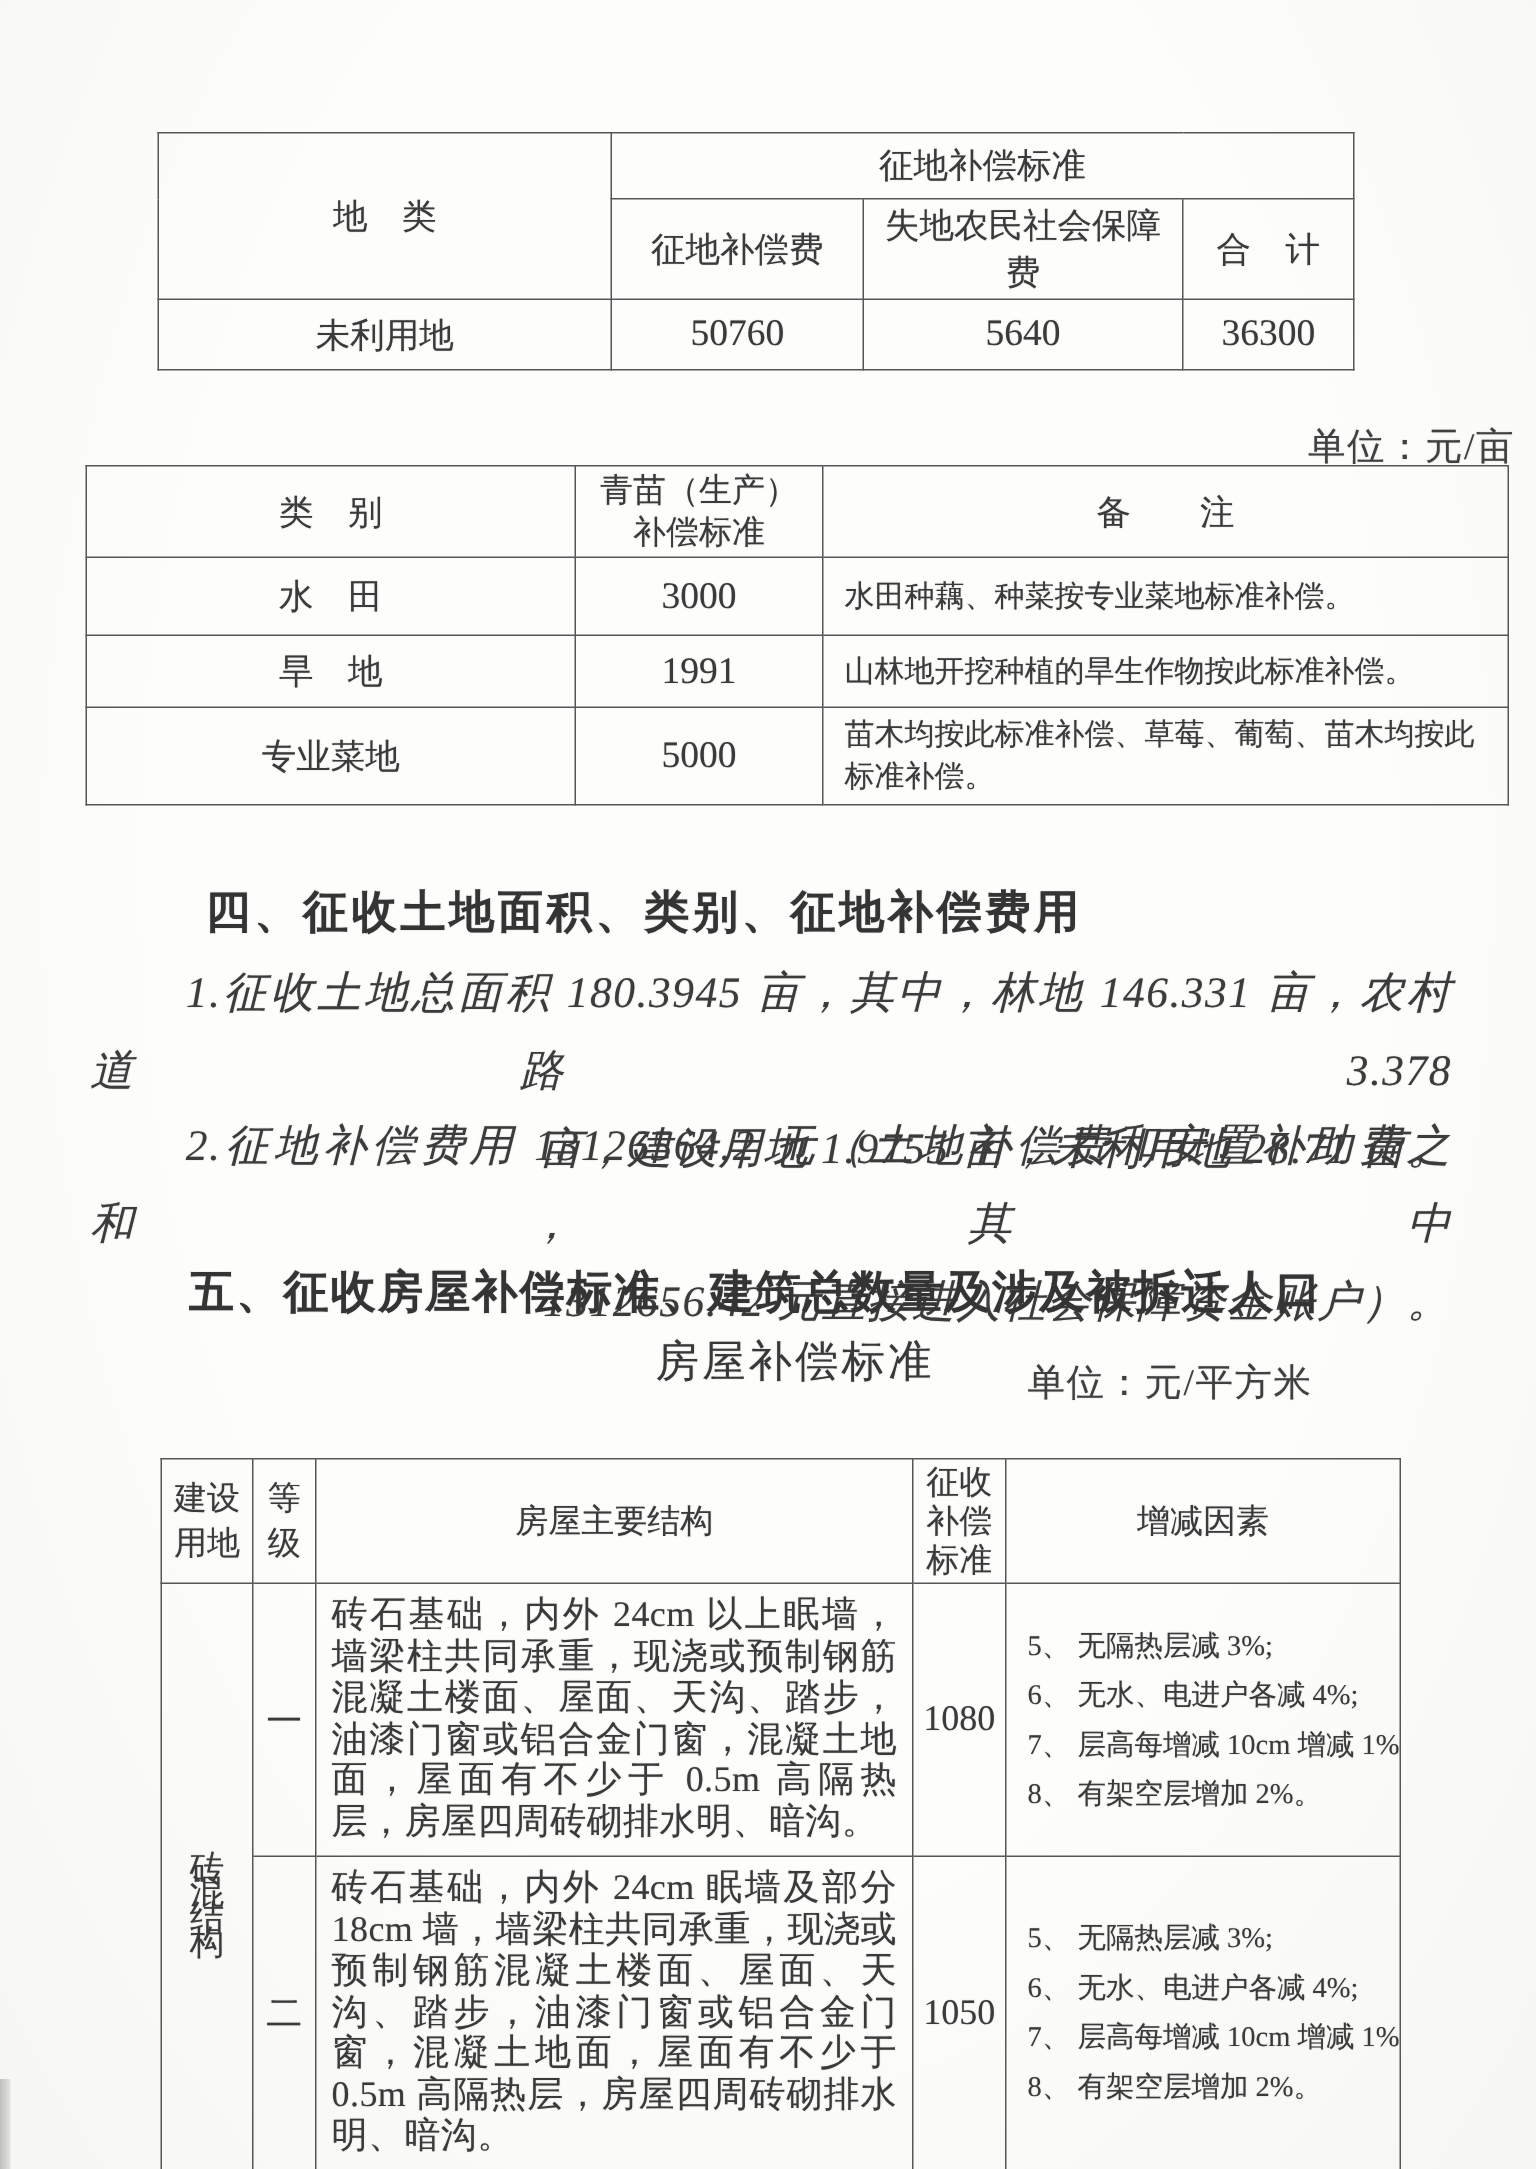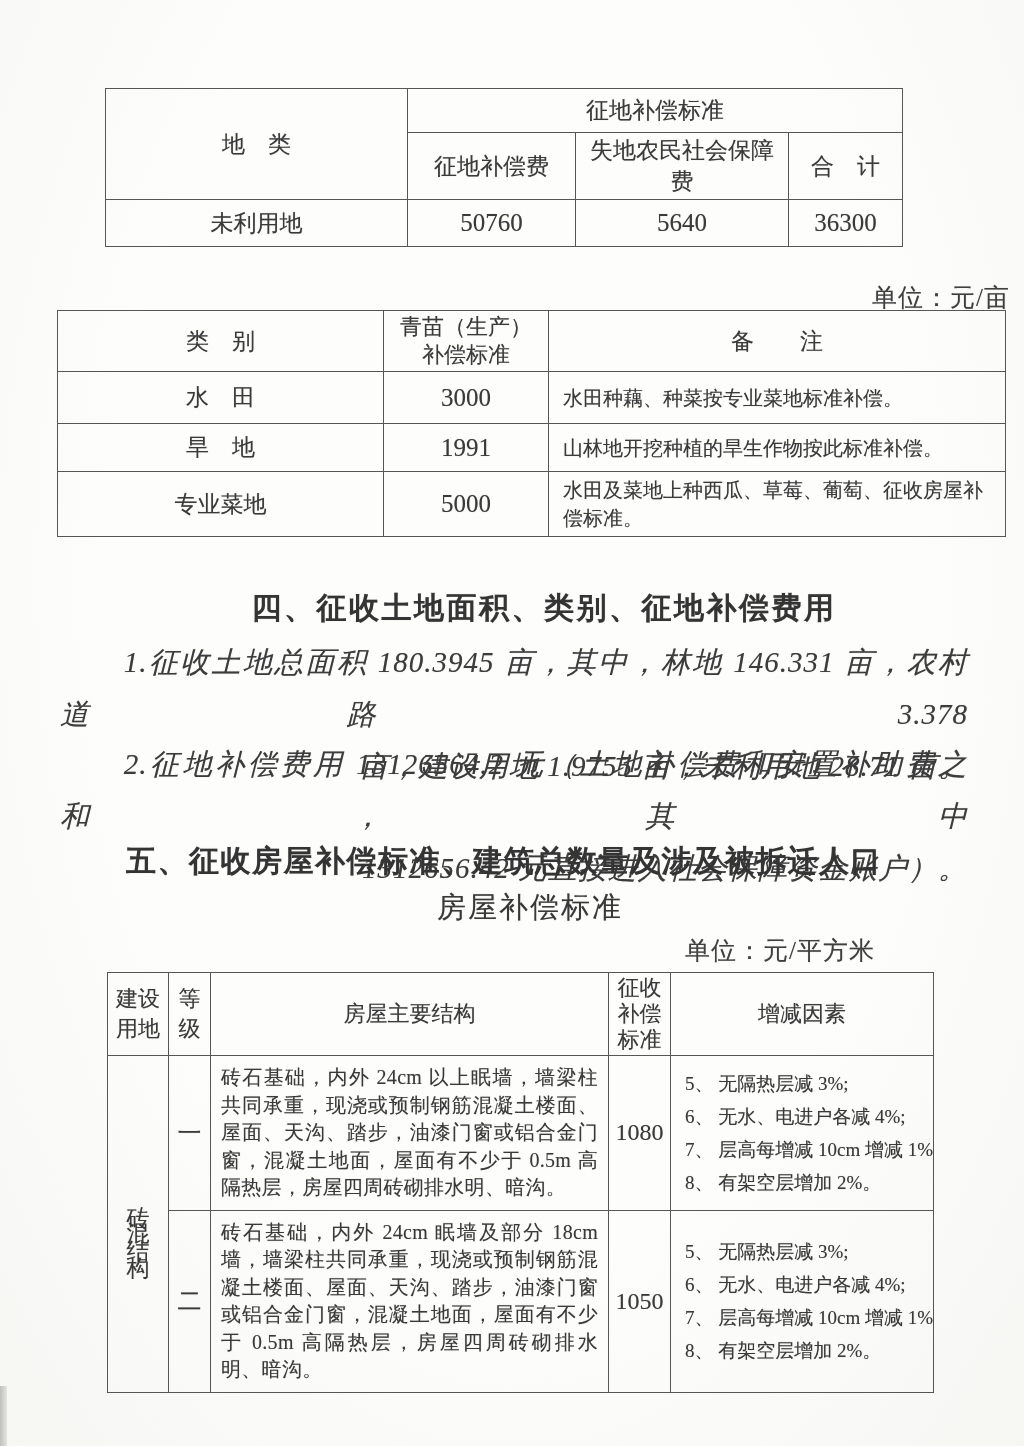--- a/index.html
+++ b/index.html
@@ -31,21 +31,21 @@
   
   .heading { font-size:30px; font-weight:bold; letter-spacing:2.5px; color:#343434; }
   .para { font-size:29px; line-height:52px; letter-spacing:1px; color:#3c3c3c;font-style:italic; }
   .para .line1 { text-align:justify; text-align-last:justify; text-indent:2.2em; }
   .para .line2 { text-align:right; }
   .indent { text-indent:2.2em; }
   .center-title { text-align:center; font-size:29px; letter-spacing:2px; color:#383838; }
 
   
   #table3 { left:107px; top:972px; width:826px; font-size:22px; }
-  #table3 .structure { text-align:justify; padding:8px 10px; font-size:20px; line-height:27.5px; letter-spacing:0.3px; }
+  #table3 .structure { text-align:justify; padding:8px 10px; font-size:24px; line-height:27.5px; letter-spacing:0.3px; }
   #table3 .grade { font-size:24px; }
   #table3 .num { font-size:24px; }
   #table3 .factors { text-align:left; padding:8px 2px 8px 14px; font-size:19px; }
   #table3 .factors div { white-space:nowrap; line-height:33px; }
   .vertical-text {
     writing-mode:vertical-lr; letter-spacing:17px; font-size:23px;
     margin:0 auto; display:inline-block;
   }
   
   .scan-edge { left:0; bottom:0; width:7px; height:60px; background:linear-gradient(to right,#9a9a96,#d8d8d4); opacity:.6; }
@@ -101,42 +101,42 @@
       <td class="remark">水田种藕、种菜按专业菜地标准补偿。</td>
     </tr>
     <tr style="height:48px">
       <td>旱　地</td>
       <td class="num">1991</td>
       <td class="remark">山林地开挖种植的旱生作物按此标准补偿。</td>
     </tr>
     <tr style="height:56px">
       <td>专业菜地</td>
       <td class="num">5000</td>
-      <td class="remark">水田及菜地上种西瓜、草莓、葡萄、征收房屋补偿标准。</td>
+      <td class="remark">苗木均按此标准补偿、草莓、葡萄、苗木均按此标准补偿。</td>
     </tr>
   </tbody>
     </table>
 
-  <div class="abs heading indent" style="left:55px; top:588px; width:912px;text-align:center;">四、征收土地面积、类别、征地补偿费用</div>
+  <div class="abs heading indent" style="left:71px; top:588px; width:912px;">四、征收土地面积、类别、征地补偿费用</div>
 
   <div class="abs para" style="left:60px; top:636px; width:908px;">
     <div class="line1">1.征收土地总面积 180.3945 亩，其中，林地 146.331 亩，农村道路 3.378</div>
     <div class="line2">亩，建设用地 1.9755 亩，未利用地 28.71 亩。</div>
   </div>
 
   <div class="abs para" style="left:60px; top:738px; width:908px;">
     <div class="line1">2.征地补偿费用 13126564.2 元（土地补偿费和安置补助费之和，其中</div>
     <div class="line2">1312656.42 元直接进入社会保障资金账户）。</div>
   </div>
 
   <div class="abs heading indent" style="left:60px; top:841px; width:912px; letter-spacing:1.5px;">五、征收房屋补偿标准、建筑总数量及涉及被拆迁人口</div>
 
   <div class="abs center-title" style="left:60px; top:888px; width:940px;">房屋补偿标准</div>
 
-  <div class="abs unit-label" style="left:685px; top:934px;">单位：元/平方米</div>
+  <div class="abs unit-label" style="left:685px; top:905px;">单位：元/平方米</div>
 
   <table id="table3" class="abs">
     <colgroup>
         <col style="width:61px">
         <col style="width:42px">
         <col style="width:398px">
         <col style="width:62px">
         <col style="width:263px">
       </colgroup>
     <tbody>

